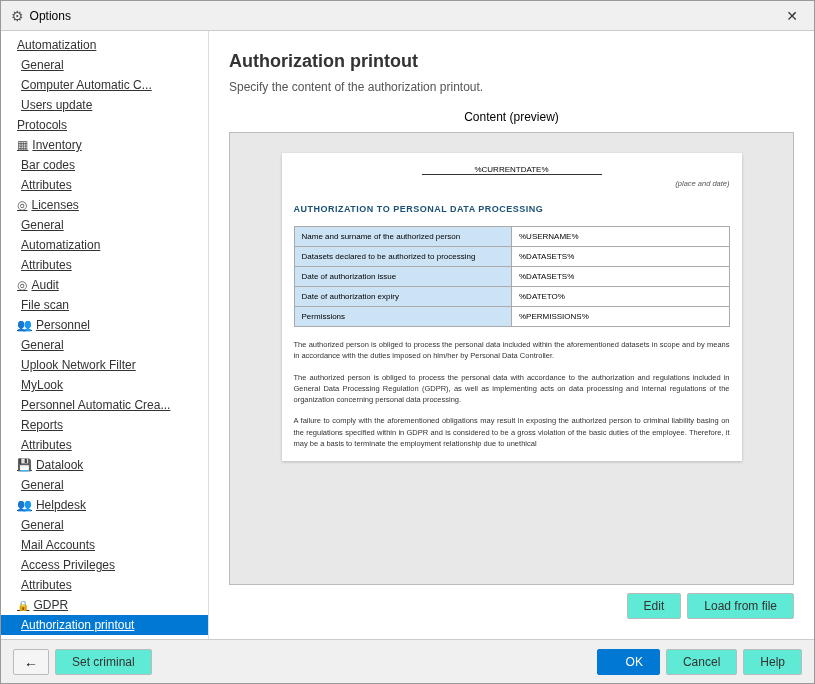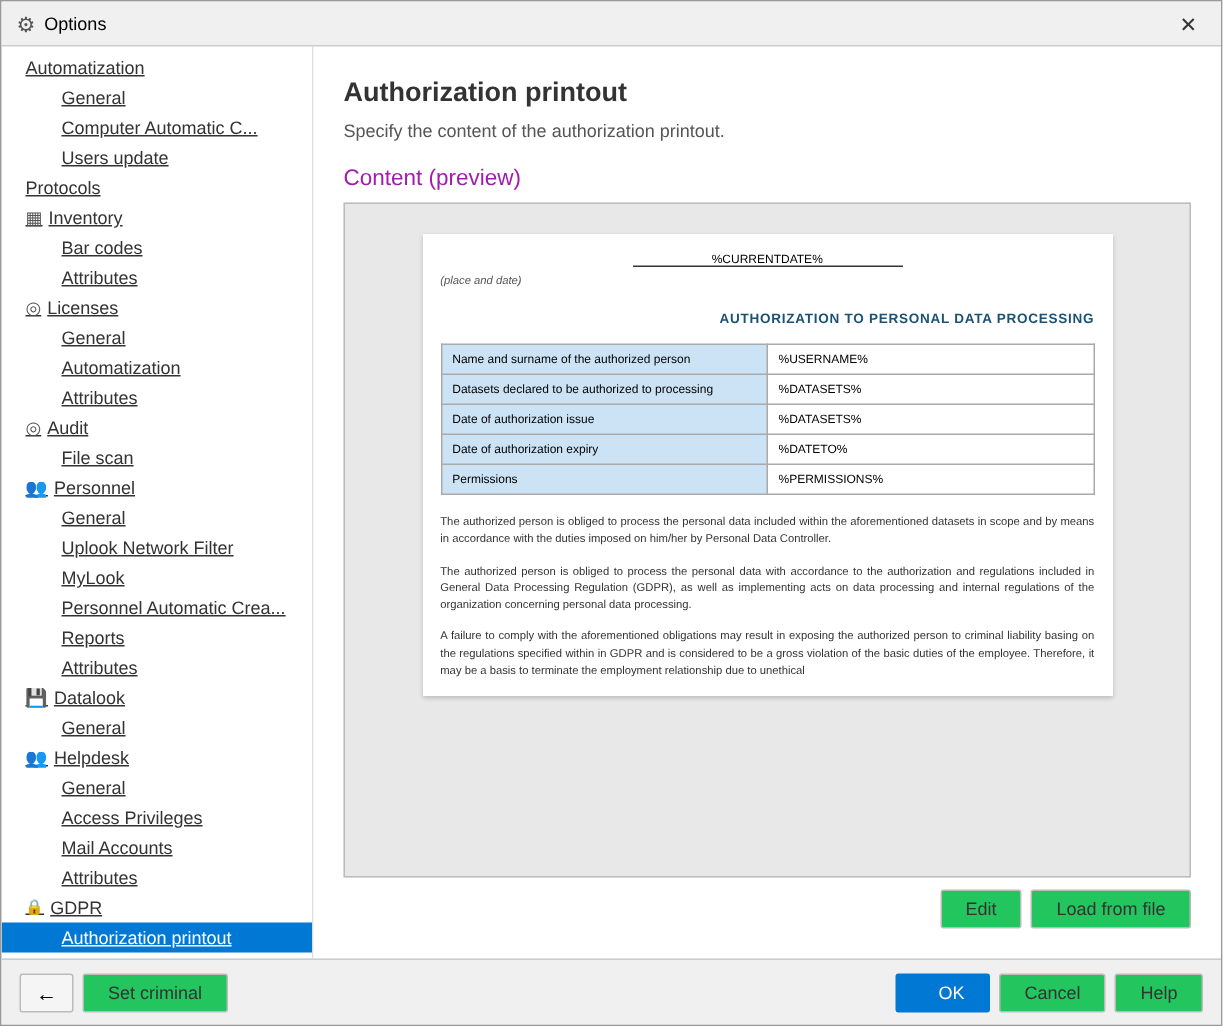--- a/index.html
+++ b/index.html
@@ -12,45 +12,45 @@
     .title-icon { font-size: 14px; color: #555; }
     .close-btn { background: none; border: none; cursor: pointer; font-size: 14px; color: #333; padding: 2px 6px; }
 
     .main-content { display: flex; flex: 1; overflow: hidden; }
 
     
     .sidebar { width: 208px; background: white; border-right: 1px solid #ddd; overflow-y: auto; padding: 4px 0; flex-shrink: 0; }
     .sidebar-item { padding: 3px 8px; cursor: pointer; white-space: nowrap; overflow: hidden; text-overflow: ellipsis; color: #333; font-size: 12px; display: flex; align-items: center; gap: 4px; text-decoration: underline; }
     .sidebar-item.selected { background: #0078d4; color: white; }
     .sidebar-item.level1 { padding-left: 16px; }
-    .sidebar-item.level2 { padding-left: 40px; }
+    .sidebar-item.level2 { padding-left: 20px; }
     .lock-icon { font-size: 10px; }
 
     
     .right-panel { flex: 1; display: flex; flex-direction: column; padding: 20px; background: white; overflow: hidden; }
     .page-title { font-size: 18px; font-weight: 600; color: #333; margin-bottom: 8px; }
     .page-subtitle { font-size: 12px; color: #555; margin-bottom: 16px; }
-    .content-label { font-size: 15px; color: #a21caf; margin-bottom: 8px; font-weight: 500; }
+    .content-label { font-size: 12px; color: #000000; margin-bottom: 8px; font-weight: 500; text-align: center; }
 
     
     .preview-container { border: 1px solid #bbb; flex: 1; overflow: auto; background: #e8e8e8; position: relative; }
     .preview-inner { padding: 20px; min-height: 350px; }
     .preview-page { background: white; margin: 0 auto; width: 460px; padding: 12px; box-shadow: 0 1px 3px rgba(0,0,0,0.2); font-size: 9px; }
     .preview-date-line { text-align: center; margin-bottom: 4px; border-bottom: 1px solid #333; width: 180px; margin-left: auto; margin-right: auto; font-size: 8px; }
-    .preview-place-date { text-align: left; font-style: italic; color: #555; font-size: 7.5px; margin-bottom: 16px; }
-    .preview-header { text-align: right; font-weight: bold; color: #1a5276; font-size: 9px; margin-bottom: 12px; letter-spacing: 0.5px; }
+    .preview-place-date { text-align: right; font-style: italic; color: #555; font-size: 7.5px; margin-bottom: 16px; }
+    .preview-header { text-align: left; font-weight: bold; color: #1a5276; font-size: 9px; margin-bottom: 12px; letter-spacing: 0.5px; }
     .preview-table { width: 100%; border-collapse: collapse; margin-bottom: 12px; border-radius: 20px; }
     .preview-table td { border: 1px solid #aaa; padding: 5px 7px; font-size: 8px; vertical-align: middle; }
     .preview-table td:first-child { background: #cce3f5; width: 50%; }
     .preview-table td:last-child { width: 50%; }
     .preview-text { font-size: 7.5px; color: #333; line-height: 1.5; text-align: justify; }
 
     
     .buttons-row { display: flex; justify-content: flex-end; gap: 6px; margin-top: 8px; }
-    .btn { padding: 5px 16px; font-size: 12px; cursor: pointer; border: 1px solid #bbb; background: #22c55e; color: #333; border-radius: 2px; }
+    .btn { padding: 5px 16px; font-size: 12px; cursor: pointer; border: 1px solid #bbb; background: #5eead4; color: #333; border-radius: 2px; }
     .btn-primary { background: #0078d4; color: white; border-color: #0078d4; padding-left: 28px; }
 
     
     .bottom-bar { height: 44px; background: #f0f0f0; border-top: 1px solid #ccc; display: flex; align-items: center; justify-content: space-between; padding: 0 12px; }
     .bottom-left { display: flex; align-items: center; gap: 6px; }
     .bottom-right { display: flex; gap: 6px; }
     .arrow-btn { padding: 4px 10px; font-size: 14px; cursor: pointer; border: 1px solid #bbb; background: #f5f5f5; border-radius: 2px; }
 
     
     .sidebar::-webkit-scrollbar { width: 8px; }
@@ -120,22 +120,22 @@
         <span style="color:#555;">💾</span>
         Datalook
       </div>
       <div class="sidebar-item level2">General</div>
 
       <div class="sidebar-item level1">
         <span style="color:#555;">👥</span>
         Helpdesk
       </div>
       <div class="sidebar-item level2">General</div>
+      <div class="sidebar-item level2">Mail Accounts</div>
       <div class="sidebar-item level2">Access Privileges</div>
-      <div class="sidebar-item level2">Mail Accounts</div>
       <div class="sidebar-item level2">Attributes</div>
 
       <div class="sidebar-item level1">
         <span class="lock-icon">🔒</span>
         GDPR
       </div>
       <div class="sidebar-item level2 selected">Authorization printout</div>
 
     </div>
 

